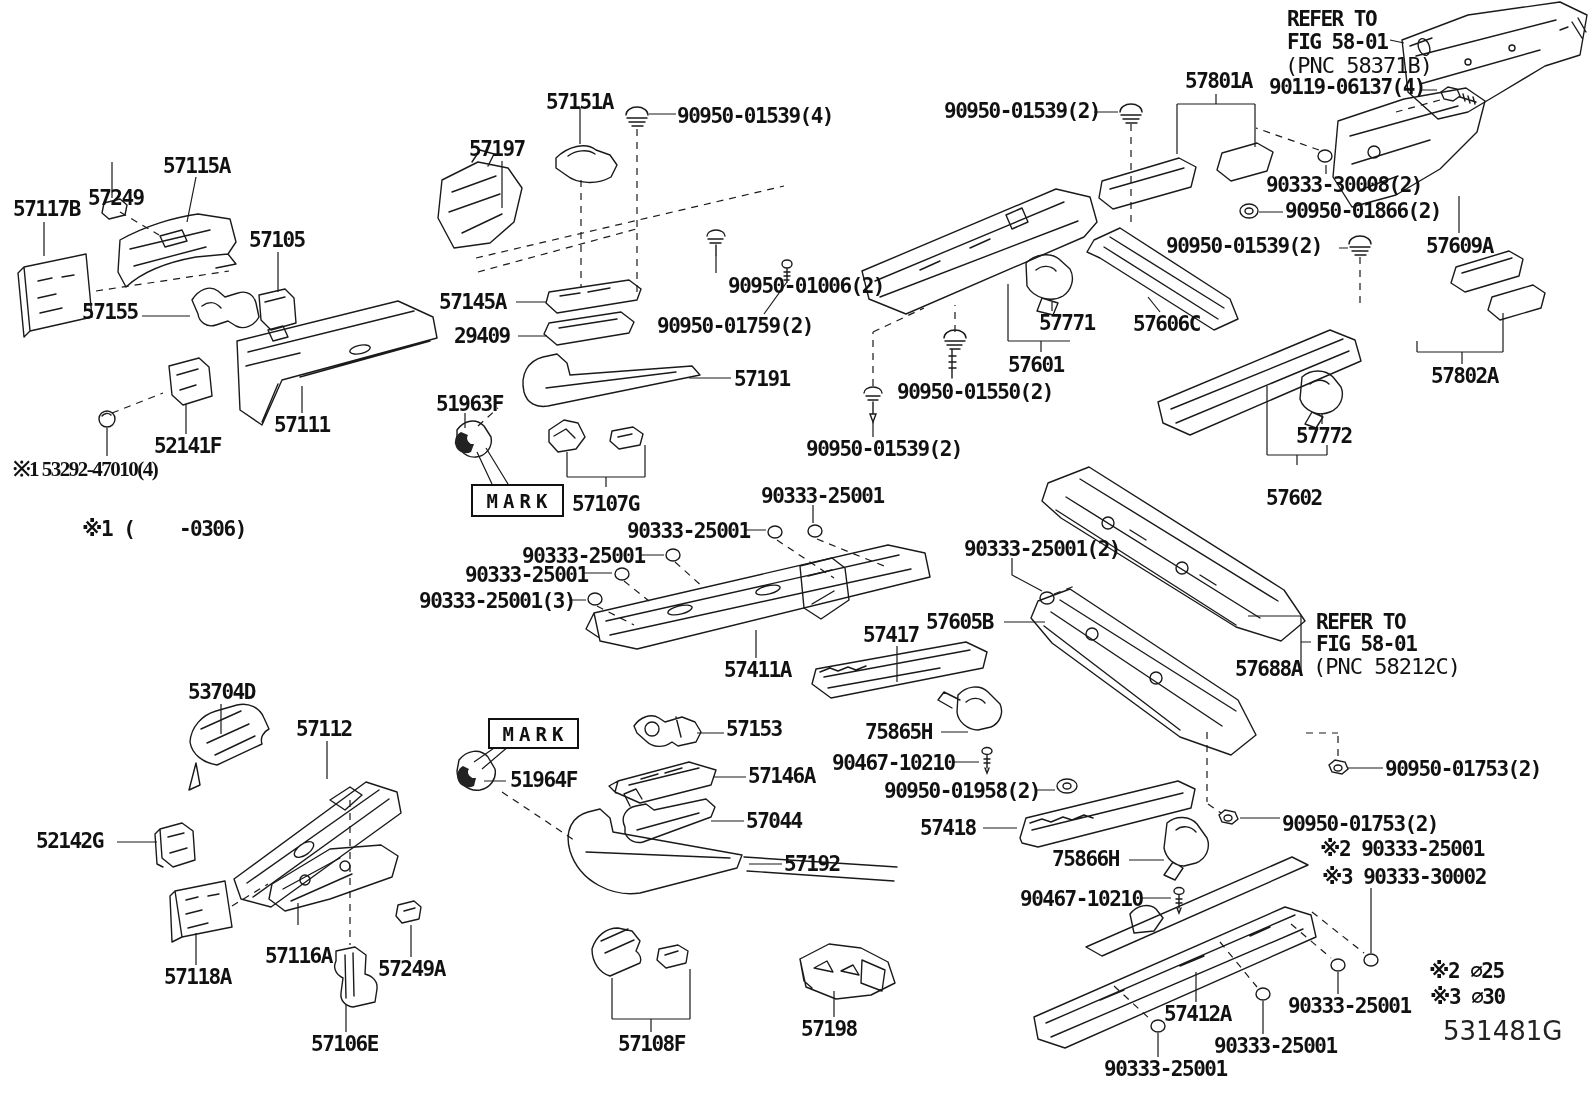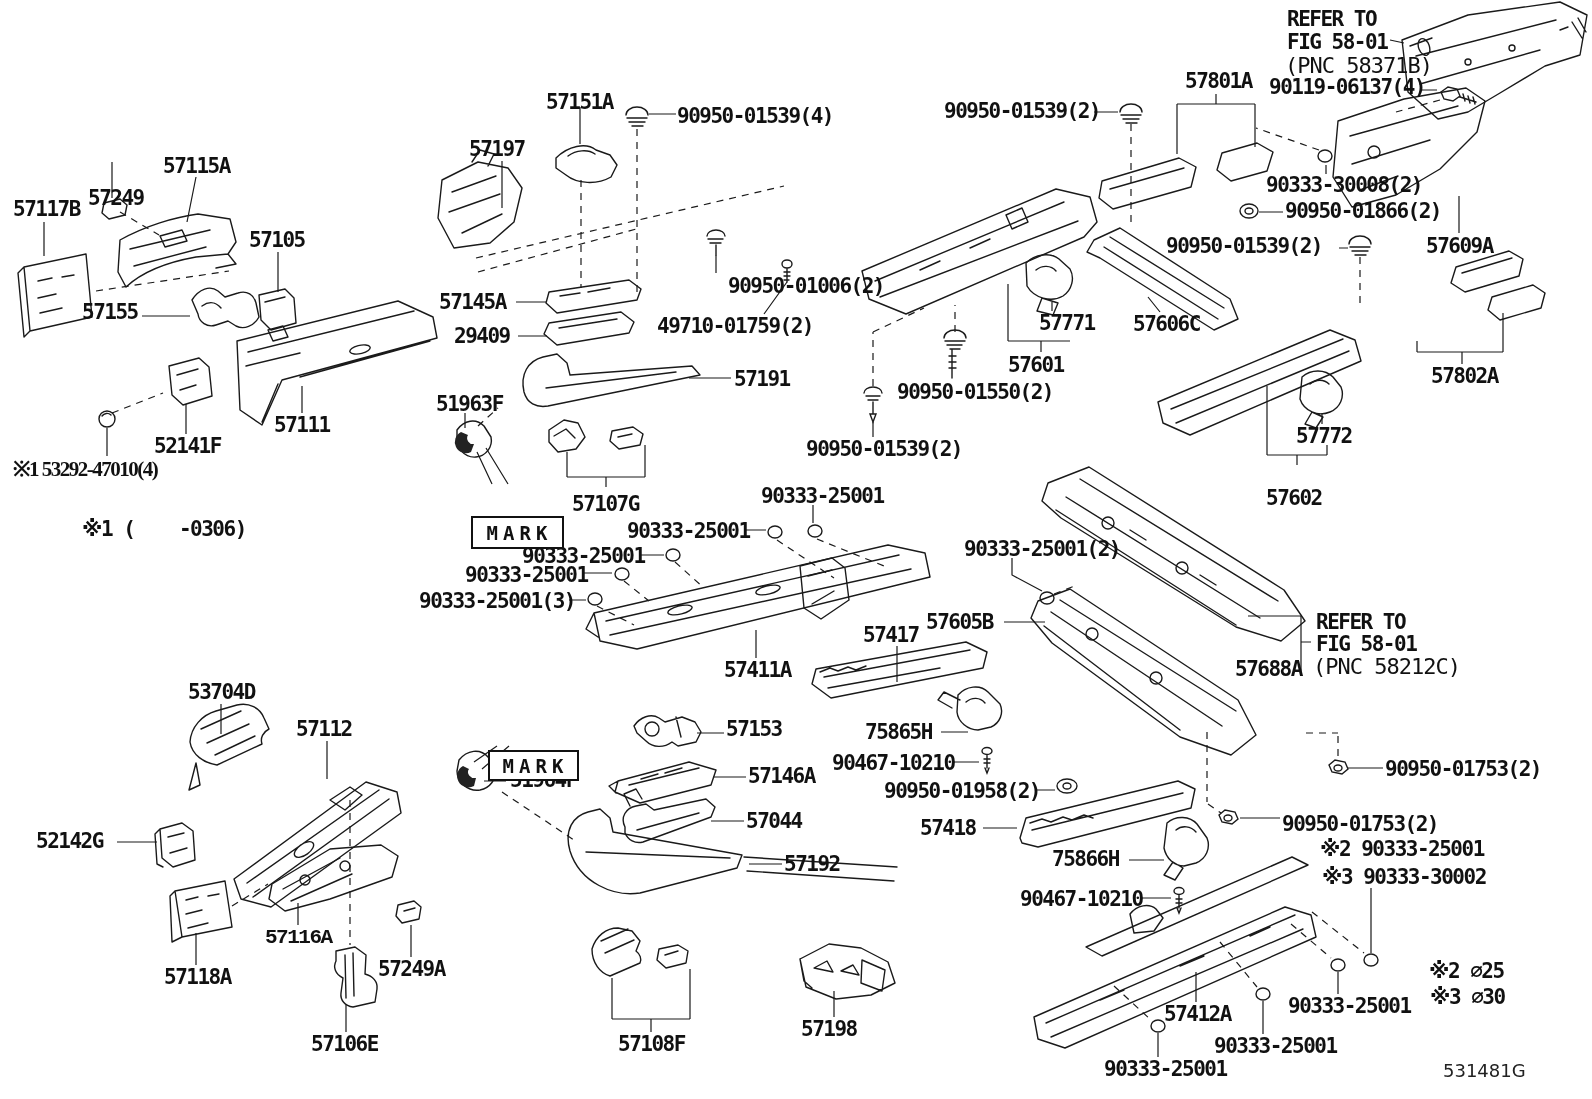--- a/index.html
+++ b/index.html
@@ -4,23 +4,23 @@
 <style>
   html,body{margin:0;padding:0;background:#fff;}
   #stage{position:relative;width:1592px;height:1099px;background:#ffffff;overflow:hidden;
          font-family:"DejaVu Sans Mono","DejaVu Sans",monospace;}
   #art{position:absolute;left:0;top:0;}
   .lbl{position:absolute;font-weight:bold;font-size:21px;line-height:1;letter-spacing:-1.5px;
        color:#111;white-space:pre;}
   .lbl.light{font-weight:normal;font-size:22px;letter-spacing:-1px;}
   .mark{position:absolute;border:2px solid #111;background:#fff;color:#111;
         display:flex;align-items:center;justify-content:center;
-        font-weight:bold;font-size:19px;letter-spacing:5px;padding-left:4px;margin-top:32px;}
-  #code{position:absolute;left:1443px;top:1060px;font-family:"DejaVu Sans",sans-serif;
-        font-size:18px;color:#222;letter-spacing:0;}
+        font-weight:bold;font-size:19px;letter-spacing:5px;padding-left:4px;}
+  #code{position:absolute;left:1443px;top:1016px;font-family:"DejaVu Sans",sans-serif;
+        font-size:26px;color:#222;letter-spacing:0;}
 </style>
 </head>
 <body>
 
 <div id="stage">
 
   <svg id="art" width="1592" height="1099" viewBox="0 0 1592 1099">
 
     <g stroke="#1a1a1a" stroke-width="1.4" fill="none" stroke-linecap="round" stroke-linejoin="round">
 
@@ -166,21 +166,21 @@
       <div class="lbl" style="left: 274px; top: 415px;">57111</div>
       <div class="lbl" style="left: 154px; top: 436px;">52141F</div>
       <div class="lbl" style="left: 13px; top: 459px; font-family: Liberation Serif, serif;">※1 53292-47010(4)</div>
       <div class="lbl" style="left: 82px; top: 519px;">※1 (    -0306)</div>
       <div class="lbl" style="left: 546px; top: 92px; text-align: right;">57151A</div>
       <div class="lbl" style="left: 677px; top: 106px;">90950-01539(4)</div>
       <div class="lbl" style="left: 469px; top: 139px;">57197</div>
       <div class="lbl" style="left: 439px; top: 292px;">57145A</div>
       <div class="lbl" style="left: 454px; top: 326px;">29409</div>
       <div class="lbl" style="left: 728px; top: 276px;">90950-01006(2)</div>
-      <div class="lbl" style="left: 657px; top: 316px;">49710-01759(2)</div>
+      <div class="lbl" style="left: 657px; top: 316px;">90950-01759(2)</div>
       <div class="lbl" style="left: 734px; top: 369px;">57191</div>
       <div class="lbl" style="left: 436px; top: 394px;">51963F</div>
       <div class="lbl" style="left: 572px; top: 494px;">57107G</div>
       <div class="lbl" style="left: 944px; top: 101px;">90950-01539(2)</div>
       <div class="lbl" style="left: 1185px; top: 71px;">57801A</div>
       <div class="lbl" style="left: 1269px; top: 77px;">90119-06137(4)</div>
       <div class="lbl" style="left: 1287px; top: 9px;">REFER TO</div>
       <div class="lbl" style="left: 1287px; top: 32px;">FIG 58-01</div>
       <div class="lbl light" style="left: 1285px; top: 55px;">(PNC 58371B)</div>
       <div class="lbl" style="left: 1266px; top: 175px;">90333-30008(2)</div>
@@ -220,21 +220,21 @@
       <div class="lbl" style="left: 1322px; top: 867px;">※3 90333-30002</div>
       <div class="lbl" style="left: 1164px; top: 1004px;">57412A</div>
       <div class="lbl" style="left: 1288px; top: 996px;">90333-25001</div>
       <div class="lbl" style="left: 1214px; top: 1036px;">90333-25001</div>
       <div class="lbl" style="left: 1104px; top: 1059px;">90333-25001</div>
       <div class="lbl" style="left: 1429px; top: 961px;">※2 ∅25</div>
       <div class="lbl" style="left: 1430px; top: 987px;">※3 ∅30</div>
       <div class="lbl" style="left: 188px; top: 682px;">53704D</div>
       <div class="lbl" style="left: 296px; top: 719px;">57112</div>
       <div class="lbl" style="left: 36px; top: 831px;">52142G</div>
-      <div class="lbl" style="left: 265px; top: 927px; font-family: Liberation Mono, monospace;">57116A</div>
+      <div class="lbl" style="left: 265px; top: 946px;">57116A</div>
       <div class="lbl" style="left: 164px; top: 967px;">57118A</div>
       <div class="lbl" style="left: 378px; top: 959px;">57249A</div>
       <div class="lbl" style="left: 311px; top: 1034px;">57106E</div>
       <div class="lbl" style="left: 510px; top: 770px;">51964F</div>
       <div class="lbl" style="left: 726px; top: 719px;">57153</div>
       <div class="lbl" style="left: 748px; top: 766px;">57146A</div>
       <div class="lbl" style="left: 746px; top: 811px;">57044</div>
       <div class="lbl" style="left: 784px; top: 854px;">57192</div>
       <div class="lbl" style="left: 618px; top: 1034px;">57108F</div>
       <div class="lbl" style="left: 801px; top: 1019px;">57198</div>

